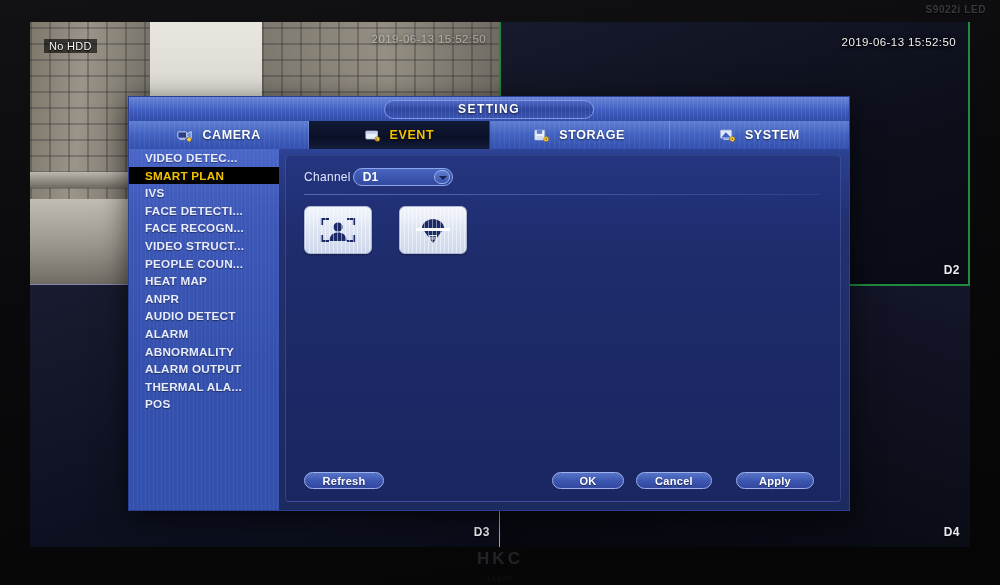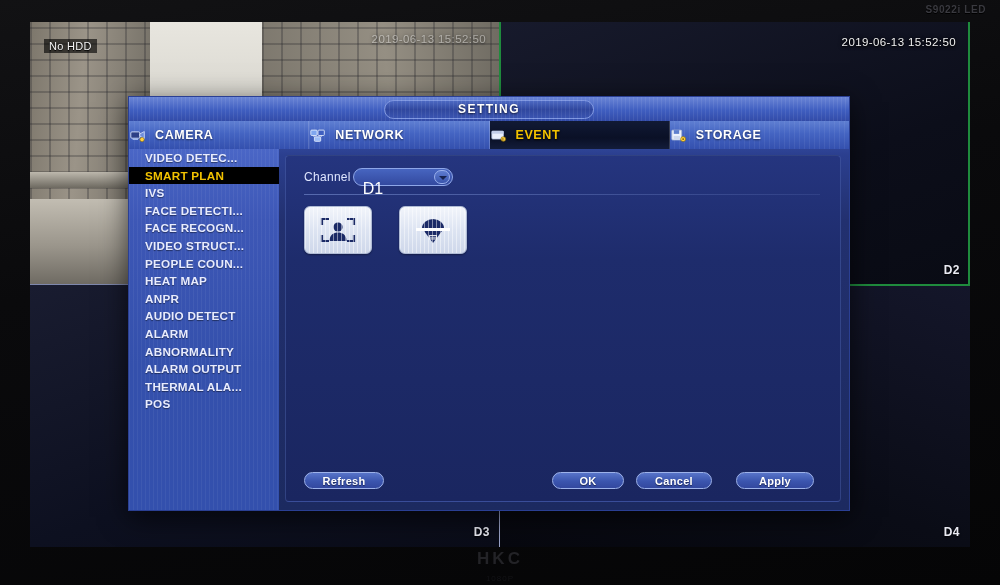--- a/index.html
+++ b/index.html
@@ -144,21 +144,21 @@
     position:absolute; left:0; top:24px; width:100%; height:28px;
     background:linear-gradient(180deg,#5f7fd2 0%,#4464c2 45%,#3450ae 100%);
     display:flex;
   }
   #tabbar::after{
     content:""; position:absolute; inset:0; pointer-events:none;
     background:repeating-linear-gradient(90deg,rgba(255,255,255,.06) 0 1px,rgba(0,0,0,0) 1px 5px);
   }
   .tab {
     position:relative; z-index:2;
-    flex:1 1 0; display:flex; align-items:center; justify-content:flex-start;
+    flex:1 1 0; display:flex; align-items:center; justify-content:center;
     gap:9px;
     color:#ffffff; font-size:12.5px; font-weight:bold;
     letter-spacing:.6px;
     text-shadow:0 1px 2px rgba(0,0,0,.55);
     border-right:1px solid rgba(255,255,255,.16);
     cursor:pointer;
   }
   .tab:last-child { border-right:none; }
   .tab.active {
     background:linear-gradient(180deg,#111a35,#0a1026 60%,#131c3a);
@@ -201,22 +201,22 @@
   }
   .chrow { position:absolute; left:18px; top:12px; display:flex; align-items:center; gap:2px; }
   .chlabel { color:#dfe6ff; font-size:12px; letter-spacing:.3px; }
   .combo {
     width:100px; height:18px; border-radius:9px;
     background:linear-gradient(180deg,#4765c0,#33499f);
     border:1px solid #8ea6e8;
     position:relative; cursor:pointer;
   }
   .combo .val {
-    position:absolute; left:9px; top:12px; line-height:16px;
-    color:#ffffff; font-size:16px; font-weight:normal;
+    position:absolute; left:9px; top:0; line-height:16px;
+    color:#ffffff; font-size:12px; font-weight:bold;
   }
   .combo .arrow {
     position:absolute; right:2px; top:1px;
     width:16px; height:14px; border-radius:7px;
     background:linear-gradient(180deg,#5e7cd0,#3a55ad);
     border:1px solid #9ab0ec;
   }
   .combo .arrow::after{
     content:""; position:absolute; left:4px; top:5px;
     border-left:4px solid transparent; border-right:4px solid transparent;
@@ -317,31 +317,20 @@
             <svg viewBox="0 0 20 16" width="18" height="15">
               <rect x="2" y="4" width="10" height="7" rx="1.2" fill="#2c3f86" stroke="#d8e2f8" stroke-width="1"></rect>
               <path d="M12 6.2 L17 3.6 L17 11.4 L12 8.8 Z" fill="#6f8fdc" stroke="#e4ecff" stroke-width=".8"></path>
               <rect x="4" y="11" width="6" height="2" fill="#9fb6ea"></rect>
               <circle cx="14.5" cy="12.5" r="2.4" fill="#ffd040" stroke="#8a6800" stroke-width=".6"></circle>
             </svg>
           </span>
           <span>CAMERA</span>
         </div>
 
-        <div class="tab">
-          <span class="tico">
-            <svg viewBox="0 0 20 16" width="18" height="15">
-              <rect x="2" y="2" width="7" height="6" rx="1" fill="#7fa6ef" stroke="#eaf1ff" stroke-width=".9"></rect>
-              <rect x="10" y="2" width="7" height="6" rx="1" fill="#3f5fc0" stroke="#eaf1ff" stroke-width=".9"></rect>
-              <rect x="6" y="9.5" width="7" height="5" rx="1" fill="#9dbcf6" stroke="#eaf1ff" stroke-width=".9"></rect>
-              <path d="M5.5 8 L5.5 9.5 M13.5 8 L13.5 9.5" stroke="#eaf1ff" stroke-width="1"></path>
-            </svg>
-          </span>
-          <span>NETWORK</span>
-        </div>
 
         <div class="tab active">
           <span class="tico">
             <svg viewBox="0 0 20 16" width="18" height="15">
               <rect x="2" y="3" width="13" height="9" rx="1.2" fill="#e9eefb" stroke="#aab8d8" stroke-width=".8"></rect>
               <rect x="2" y="3" width="13" height="3" fill="#c2cde8"></rect>
               <circle cx="14.8" cy="12" r="2.7" fill="#ffd040" stroke="#7d6000" stroke-width=".6"></circle>
               <text x="14.8" y="14" font-size="4.6" text-anchor="middle" fill="#5d4800" font-family="Liberation Sans">!</text>
             </svg>
           </span>
@@ -354,20 +343,32 @@
               <rect x="2" y="2" width="11" height="11" rx="1" fill="#eef2fc" stroke="#9fb0d4" stroke-width=".9"></rect>
               <rect x="4.2" y="2" width="6" height="4.2" fill="#5f7fce"></rect>
               <rect x="4" y="8.5" width="7" height="4.5" fill="#cfd9ef"></rect>
               <circle cx="14.6" cy="12" r="2.8" fill="#ffd040" stroke="#7d6000" stroke-width=".6"></circle>
               <circle cx="14.6" cy="12" r="1" fill="#7d6000"></circle>
             </svg>
           </span>
           <span>STORAGE</span>
         </div>
 
+        <div class="tab">
+          <span class="tico">
+            <svg viewBox="0 0 20 16" width="18" height="15">
+              <rect x="1.6" y="2" width="12.5" height="9" rx="1" fill="#dfe8fa" stroke="#9fb0d4" stroke-width=".9"></rect>
+              <path d="M2.6 10.2 L7.6 4.4 L13.2 10.2 Z" fill="#3f5fc0"></path>
+              <rect x="5" y="11.6" width="6" height="1.4" fill="#b9c7e6"></rect>
+              <circle cx="14.8" cy="12" r="2.8" fill="#ffd040" stroke="#7d6000" stroke-width=".6"></circle>
+              <circle cx="14.8" cy="12" r="1" fill="#7d6000"></circle>
+            </svg>
+          </span>
+          <span>SYSTEM</span>
+        </div>
       </div>
 
       <div id="sidebar">
         <div class="side-item">VIDEO DETEC...</div>
         <div class="side-item sel">SMART PLAN</div>
         <div class="side-item">IVS</div>
         <div class="side-item">FACE DETECTI...</div>
         <div class="side-item">FACE RECOGN...</div>
         <div class="side-item">VIDEO STRUCT...</div>
         <div class="side-item">PEOPLE COUN...</div>

